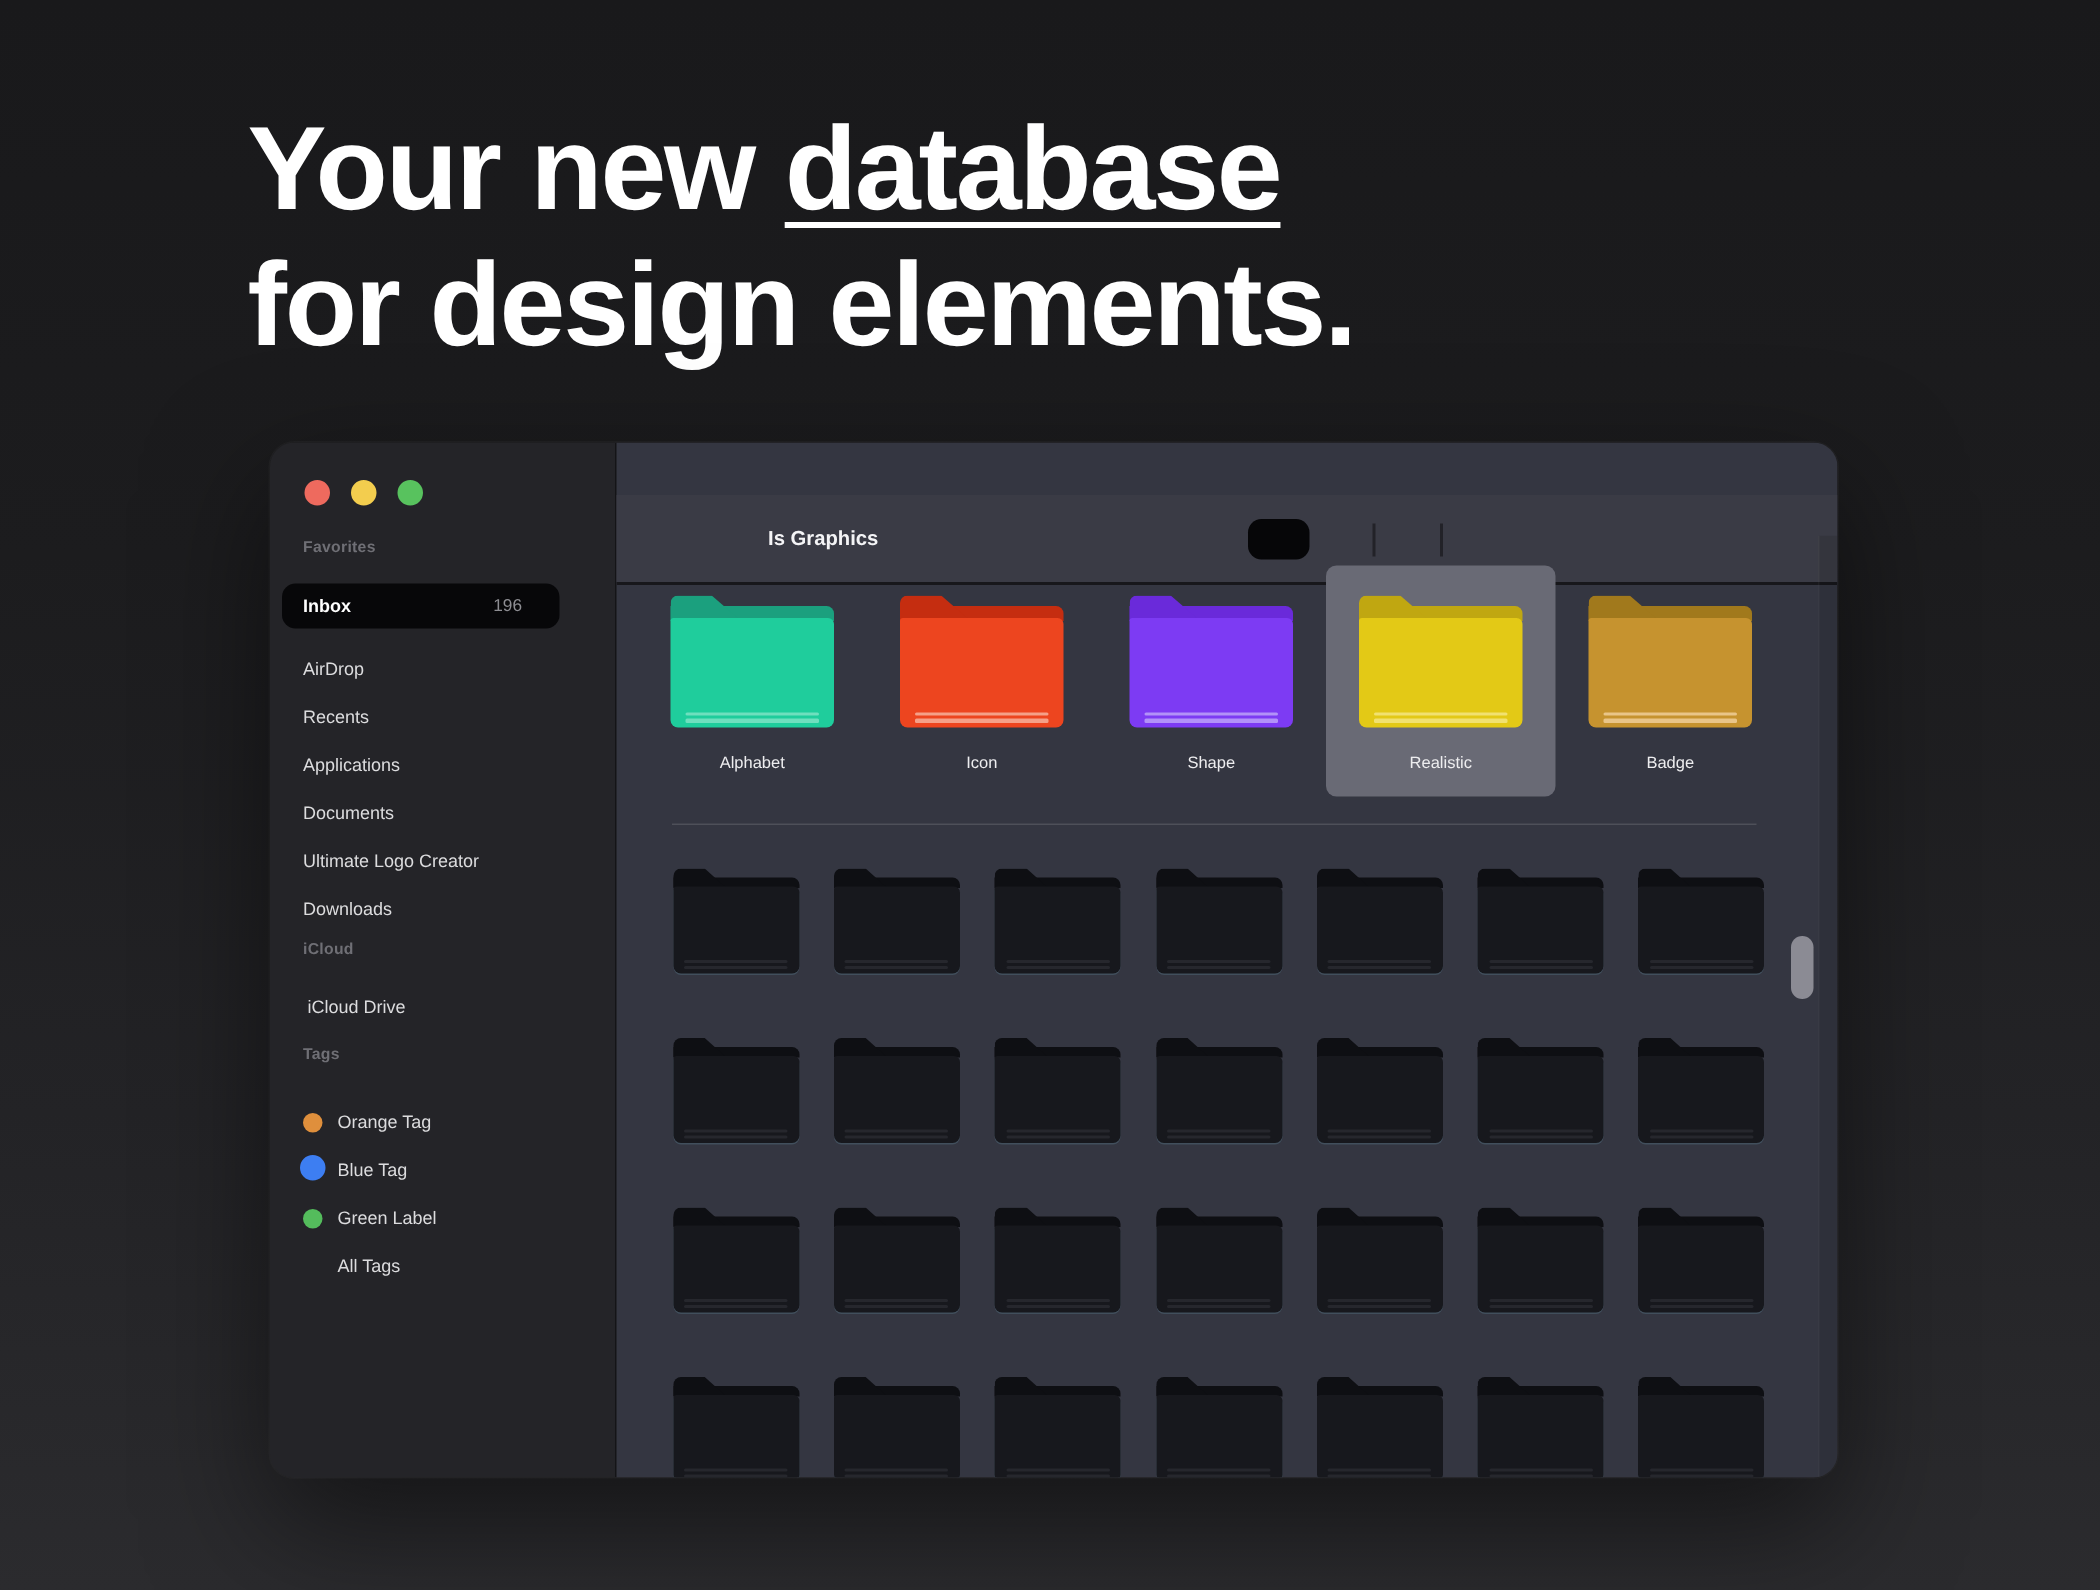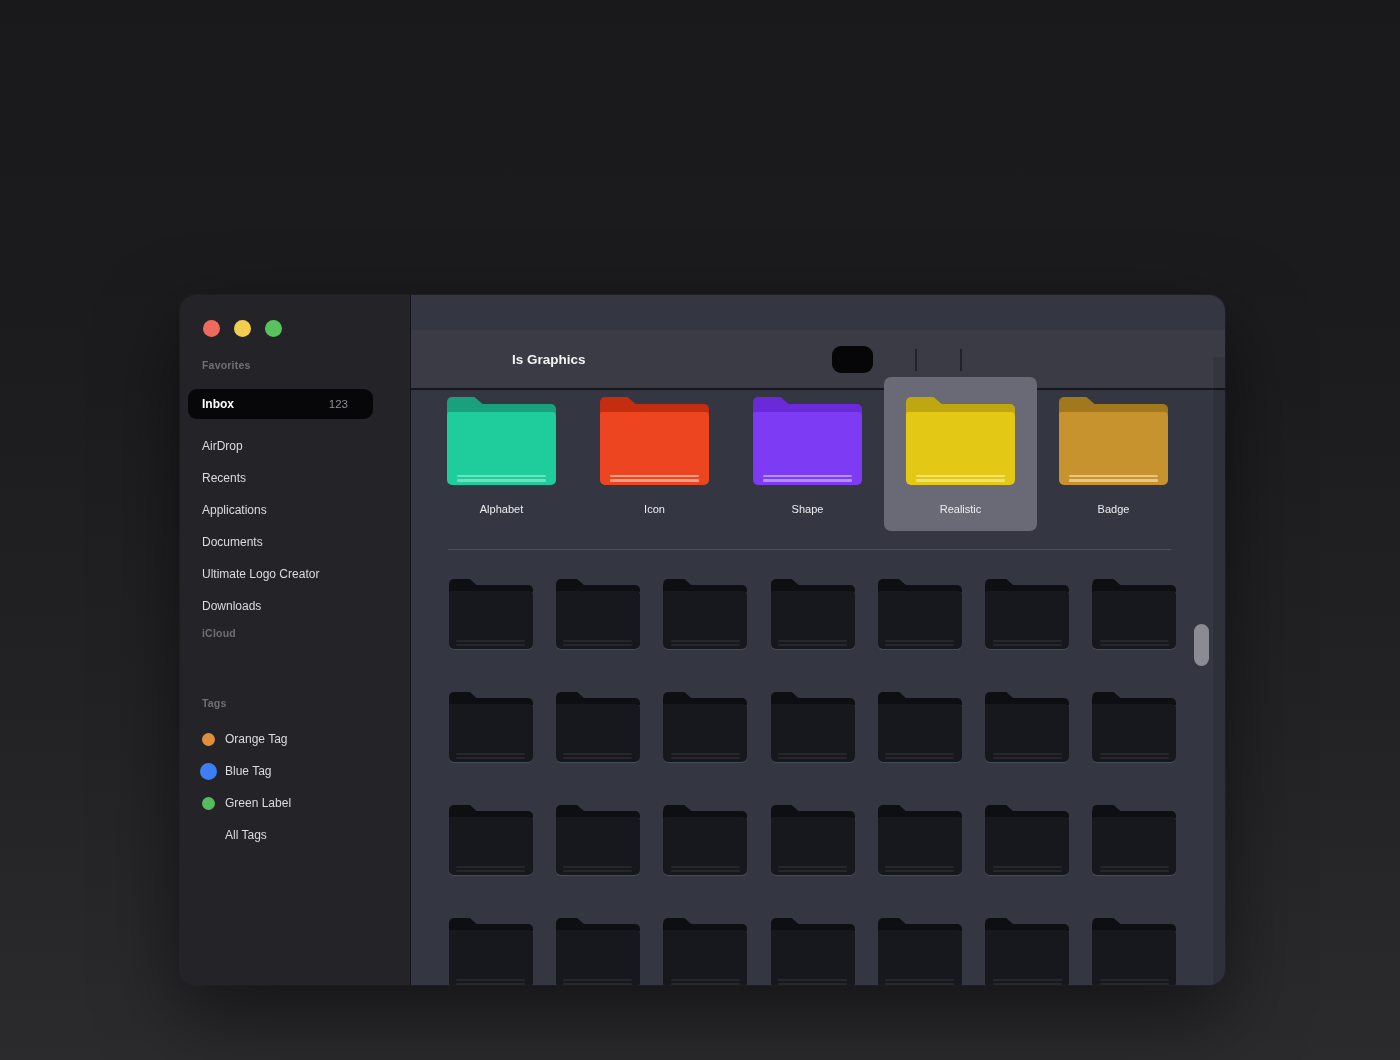--- a/index.html
+++ b/index.html
@@ -28,21 +28,21 @@
   .inbox-pill { position:absolute; top:94px; left:8px; width:185px; height:30px;
                 background:#070709; border-radius:9px; display:flex; align-items:center;
                 justify-content:space-between; padding:0 25px 0 14px; }
   .inbox-pill .lbl { color:#ffffff; font-size:12px; font-weight:600; }
   .inbox-pill .badge { color:#8E8E93; font-size:11.5px; font-weight:500; }
   .side-list { position:absolute; left:0; right:0; }
   .list-fav { top:135px; } .list-icloud { top:360px; } .list-tags { top:428px; }
   .side-item { height:32px; display:flex; align-items:center; padding-left:22px;
                font-size:12px; font-weight:500; color:#DCDCDE; }
   .side-item.indent { padding-left:25px; }
-  .tag-item { height:32px; display:flex; align-items:center; padding-left:22px;
+  .tag-item { height:32px; display:flex; align-items:flex-end; padding-left:22px;
               font-size:12px; font-weight:500; color:#DCDCDE; }
   .tag-dot { width:13px; height:13px; border-radius:50%; margin-right:10px; flex:none; }
   .tag-dot.big { width:17px; height:17px; margin-left:-2px; margin-right:8px; }
   .tag-dot.empty { background:transparent; }
 
   
   .main { position:relative; flex:1; background:#343641; border-left:1px solid #141417; }
   .titlebar { position:relative; height:60px; background:#3A3B45; border-bottom:2px solid #17171b;margin-top:35px; }
   .titlebar .title { position:absolute; left:101px; top:50%; transform:translateY(-50%);
                      color:#F4F4F6; font-size:13.5px; font-weight:700; }
@@ -89,47 +89,53 @@
   .scroll-rail { position:absolute; top:0; bottom:0; right:0; width:13px;
                  background:rgba(0,0,0,.10); border-left:1px solid rgba(255,255,255,.05); }
   .scroll-thumb { position:absolute; right:16px; top:267px; width:15px; height:42px;
                   border-radius:8px; background:#8B8B94; }
 </style>
 </head>
 <body>
 
 <div class="page">
 
+  <h1 class="headline"><span>Your new </span><span class="u">database</span><br>
+    <span>for design elements.</span>
+  </h1>
 
   <div class="window">
 
     <aside class="sidebar">
       <div class="traffic">
         <span class="dot" style="background: rgb(238, 106, 94);"></span>
         <span class="dot" style="background: rgb(243, 205, 78);"></span>
         <span class="dot" style="background: rgb(88, 194, 94);"></span>
       </div>
 
       <div class="side-header hdr-fav">Favorites</div>
 
       <div class="inbox-pill">
         <span class="lbl">Inbox</span>
-        <span class="badge">123</span>
+        <span class="badge">196</span>
       </div>
 
       <div class="side-list list-fav">
         <div class="side-item">AirDrop</div>
         <div class="side-item">Recents</div>
         <div class="side-item">Applications</div>
         <div class="side-item">Documents</div>
         <div class="side-item">Ultimate Logo Creator</div>
         <div class="side-item">Downloads</div>
       </div>
 
       <div class="side-header hdr-icloud">iCloud</div>
+      <div class="side-list list-icloud">
+        <div class="side-item indent">iCloud Drive</div>
+      </div>
 
       <div class="side-header hdr-tags">Tags</div>
       <div class="side-list list-tags">
         <div class="tag-item">
           <span class="tag-dot" style="background: rgb(223, 143, 60);"></span>
           <span>Orange Tag</span>
         </div>
         <div class="tag-item">
           <span class="tag-dot big" style="background: rgb(61, 126, 242);"></span>
           <span>Blue Tag</span>

